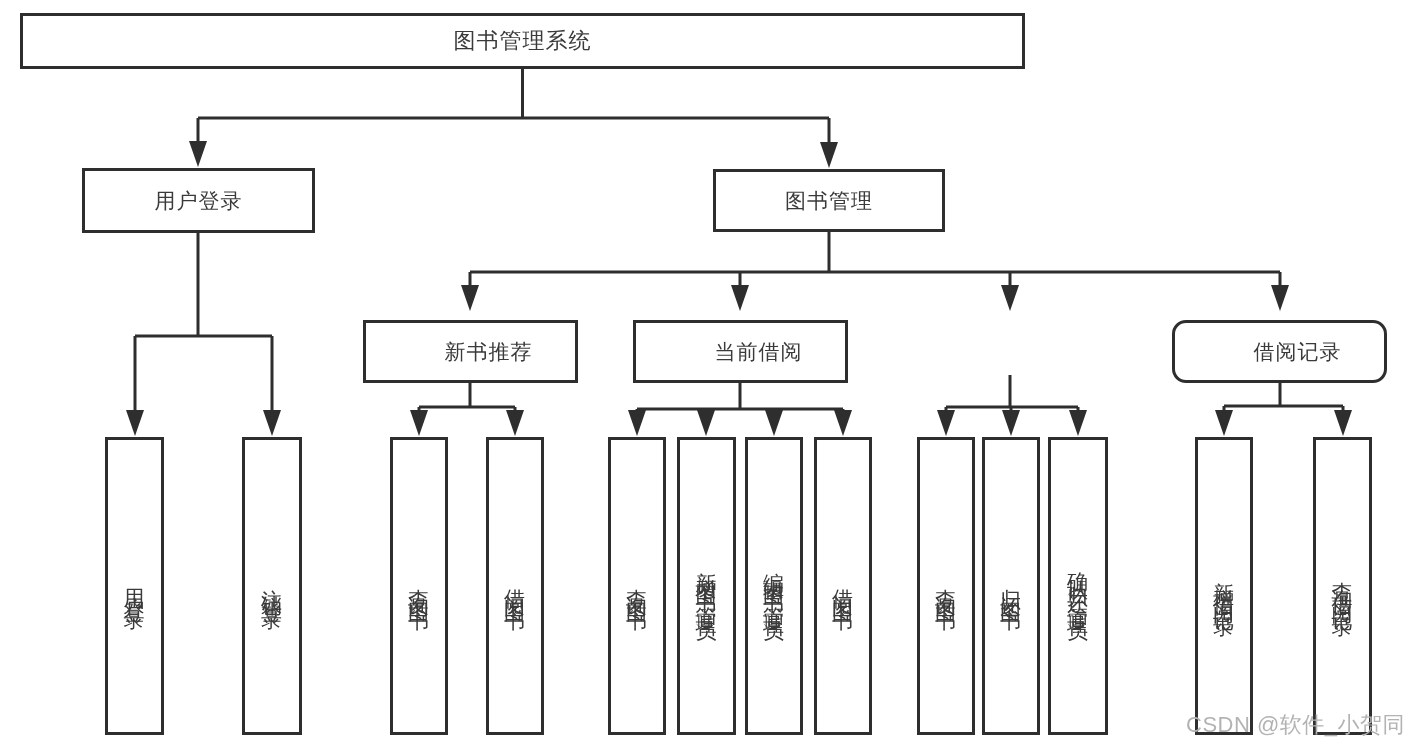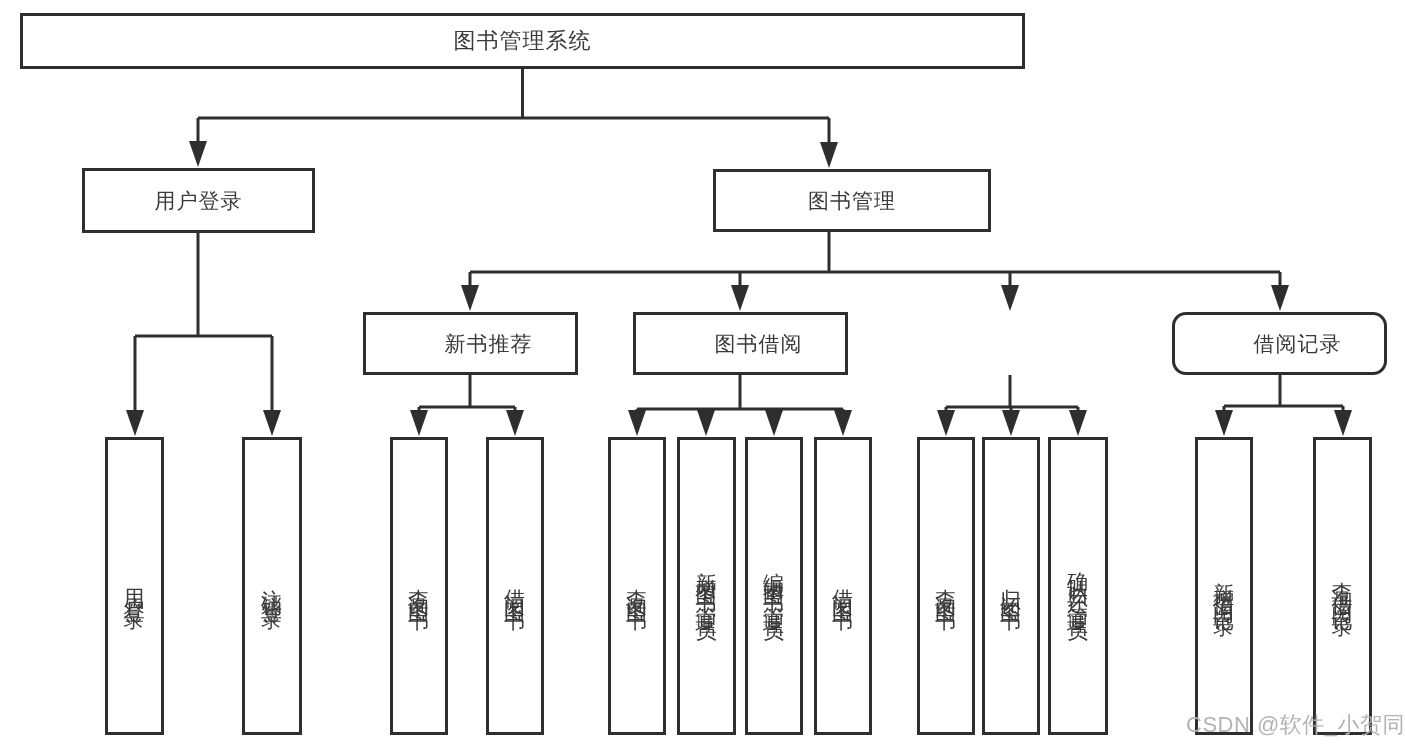--- a/index.html
+++ b/index.html
@@ -20,21 +20,21 @@
   }
   .node-h{font-size:21px;letter-spacing:1px;white-space:nowrap;}
   .node-root{font-size:22px;}
   .node-v{
     writing-mode:vertical-rl;text-orientation:mixed;
     font-size:21px;letter-spacing:7px;line-height:1;
     padding:6px 0;
   }
   
   .leaf{top:437px;height:298px;}
-  .lvl2{top:312px;height:63px;width:215px;padding-left:36px;}
+  .lvl2{top:320px;height:63px;width:215px;padding-left:36px;}
   .watermark{
     position:absolute;left:1186px;top:710px;z-index:5;
     font-size:22px;color:var(--watermark);letter-spacing:0.5px;white-space:nowrap;
   }
 </style>
 </head>
 <body>
 
 <div class="stage">
 
@@ -74,24 +74,24 @@
       <polygon points="1011,436 1002,410 1020,410"></polygon>
       <polygon points="1078,436 1069,410 1087,410"></polygon>
       <polygon points="1224,436 1215,410 1233,410"></polygon>
       <polygon points="1343,436 1334,410 1352,410"></polygon>
     </g>
   </svg>
 
   <div class="node node-h node-root" style="left:20px;top:13px;width:1005px;height:56px;">图书管理系统</div>
 
   <div class="node node-h" style="left:82px;top:168px;width:233px;height:65px;">用户登录</div>
-  <div class="node node-h" style="left:713px;top:169px;width:278px;height:63px;">图书管理</div>
+  <div class="node node-h" style="left:713px;top:169px;width:232px;height:63px;">图书管理</div>
 
   <div class="node node-h lvl2" style="left:363px;">新书推荐</div>
-  <div class="node node-h lvl2" style="left:633px;">图书借阅</div>
+  <div class="node node-h lvl2" style="left:633px;">当前借阅</div>
   <div class="node node-h lvl2" style="left:1172px;border-radius:14px;">借阅记录</div>
 
   <div class="node node-v leaf" style="left:105px;width:59px;">用户登录</div>
   <div class="node node-v leaf" style="left:242px;width:60px;">注销登录</div>
 
   <div class="node node-v leaf" style="left:390px;width:58px;">查询图书</div>
   <div class="node node-v leaf" style="left:486px;width:58px;">借阅图书</div>
 
   <div class="node node-v leaf" style="left:608px;width:58px;">查询图书</div>
   <div class="node node-v leaf" style="left:677px;width:59px;">新增图书（管理员）</div>

